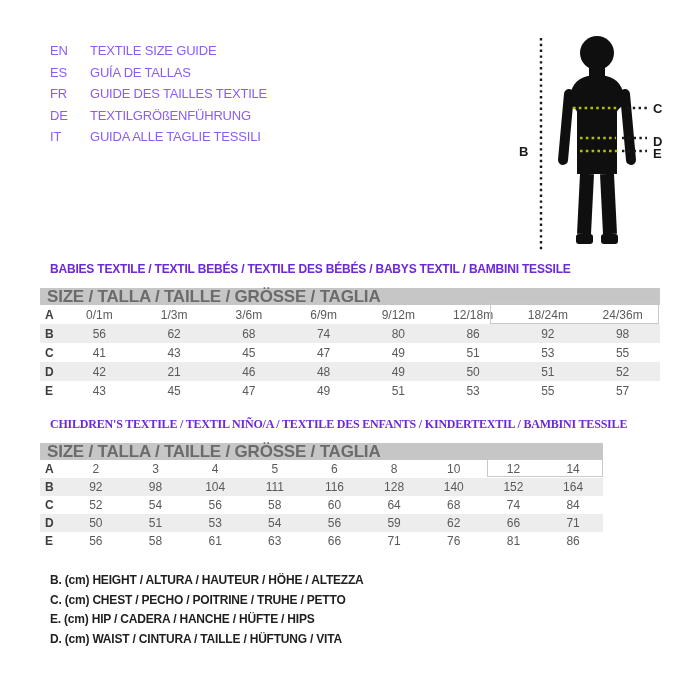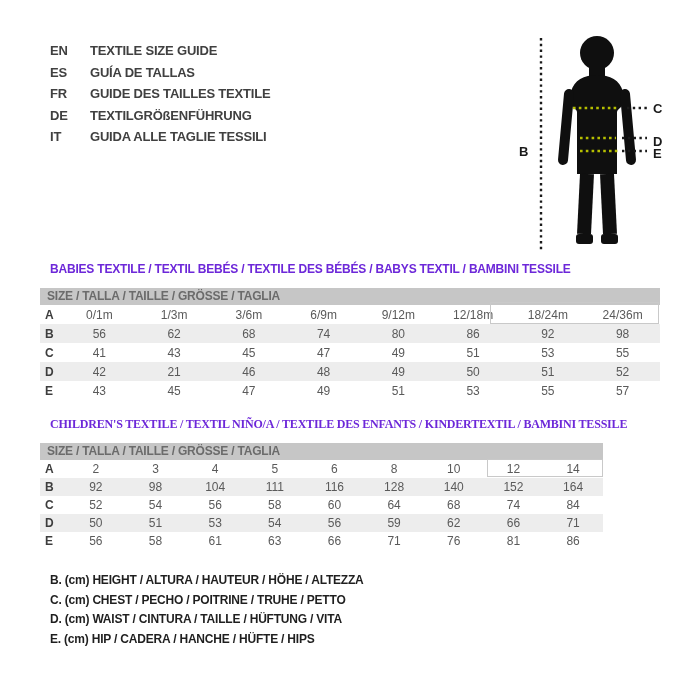--- a/index.html
+++ b/index.html
@@ -2,35 +2,35 @@
 <html><head>
 <meta charset="utf-8">
 <style>
   html,body{margin:0;padding:0;background:#fff;}
   .canvas{
     position:relative;width:700px;height:700px;background:#ffffff;overflow:hidden;
     font-family:"Liberation Sans",sans-serif;color:#2e2e2e;
   }
   
   .lang-block{position:absolute;left:50px;top:40px;}
-  .lang-row{height:21.5px;line-height:21.5px;font-size:13px;font-weight:700;letter-spacing:-0.2px;color:#404040;white-space:nowrap;}
+  .lang-row{height:21.5px;line-height:21.5px;font-size:13px;font-weight:400;letter-spacing:-0.2px;color:#8b5cf6;white-space:nowrap;}
   .lang-code{display:inline-block;width:40px;}
   
   .figure-wrap{position:absolute;left:505px;top:22px;width:170px;height:245px;}
   .figure-wrap svg{display:block;}
   .dot-black{stroke:#1a1a1a;stroke-width:2.4;stroke-dasharray:2.4 3.4;fill:none;}
   .dot-yellow{stroke:#b5be00;stroke-width:2.6;stroke-dasharray:2.6 3.2;fill:none;}
   .sil{fill:#0f0f0f;}
   .sil-stroke{stroke:#0f0f0f;fill:none;}
   .fig-label{font-family:"Liberation Sans",sans-serif;font-size:13px;font-weight:700;fill:#1a1a1a;}
   
   .section-title{position:absolute;left:50px;font-size:12px;font-weight:700;letter-spacing:-0.2px;color:#6d28d9;white-space:nowrap;}
   
   .tbl-wrap{position:absolute;left:40px;}
-  .size-bar{height:17px;line-height:17px;background:#c6c6c6;color:#6b6b6b;font-size:12px;font-weight:700;letter-spacing:-0.2px;padding-left:7px;box-sizing:border-box;}
+  .size-bar{height:17px;line-height:17px;background:#c6c6c6;color:#6b6b6b;font-size:17px;font-weight:700;letter-spacing:-0.2px;padding-left:7px;box-sizing:border-box;}
   table.size-tbl{border-collapse:collapse;table-layout:fixed;width:100%;}
   .size-tbl td{padding:0;font-size:12px;color:#5a5a5a;text-align:center;vertical-align:middle;white-space:nowrap;}
   .babies .size-tbl td{height:19px;}
   .children .size-tbl td{height:18px;}
   .size-tbl td.lbl{text-align:left;padding-left:5px;color:#3d3d3d;font-weight:700;}
   .size-tbl tr.striped{background:#ededed;}
   .hl-box{position:absolute;border:1px solid #c9c9c9;background:transparent;box-sizing:border-box;}
   
   .legend-block{position:absolute;left:50px;top:571px;}
   .legend-row{height:19.5px;line-height:19.5px;font-size:12px;font-weight:700;letter-spacing:-0.2px;color:#1f1f1f;white-space:nowrap;}
@@ -247,17 +247,17 @@
           <td>86</td>
         </tr>
       </tbody>
     </table>
     <div class="hl-box" style="left:447px;top:16px;width:116px;height:18px;"></div>
   </div>
 
   <div class="legend-block">
     <div class="legend-row">B. (cm) HEIGHT / ALTURA / HAUTEUR / HÖHE / ALTEZZA</div>
     <div class="legend-row">C. (cm) CHEST / PECHO / POITRINE / TRUHE / PETTO</div>
+    <div class="legend-row">E. (cm) HIP / CADERA / HANCHE / HÜFTE / HIPS</div>
     <div class="legend-row">D. (cm) WAIST / CINTURA / TAILLE / HÜFTUNG / VITA</div>
-    <div class="legend-row">E. (cm) HIP / CADERA / HANCHE / HÜFTE / HIPS</div>
   </div>
 
 </div>
 
 </body></html>

